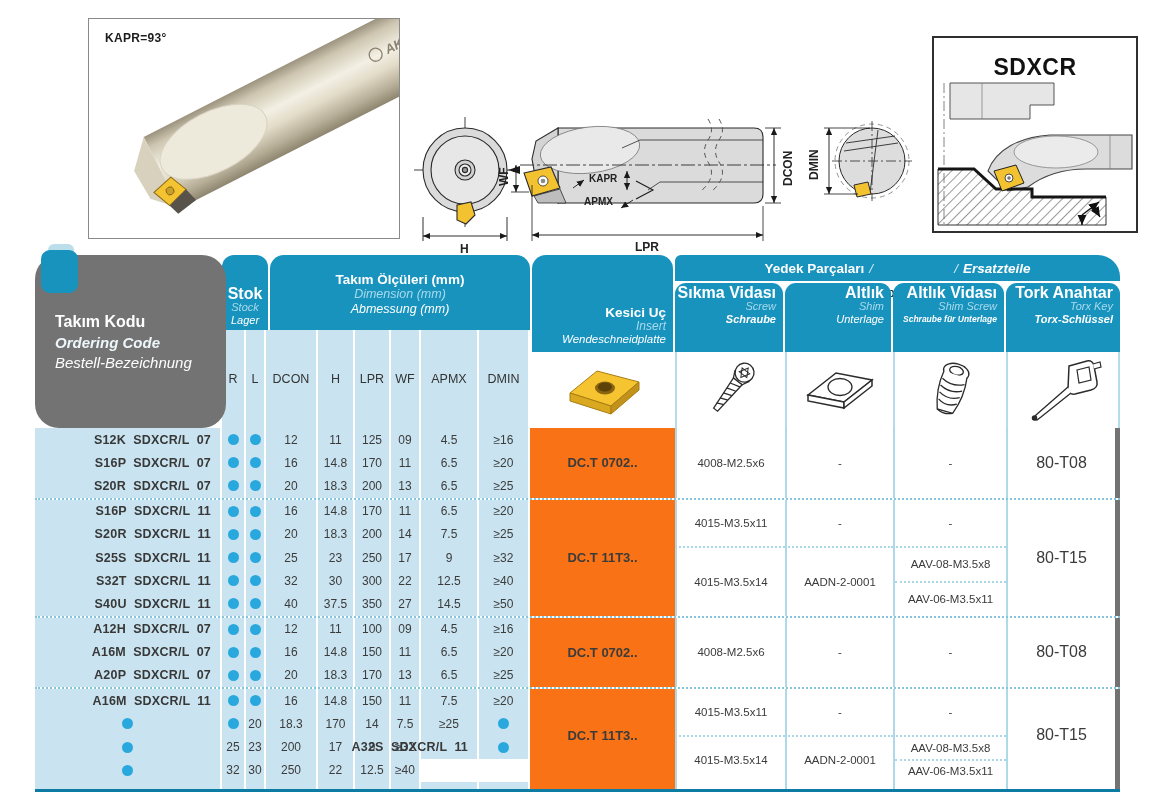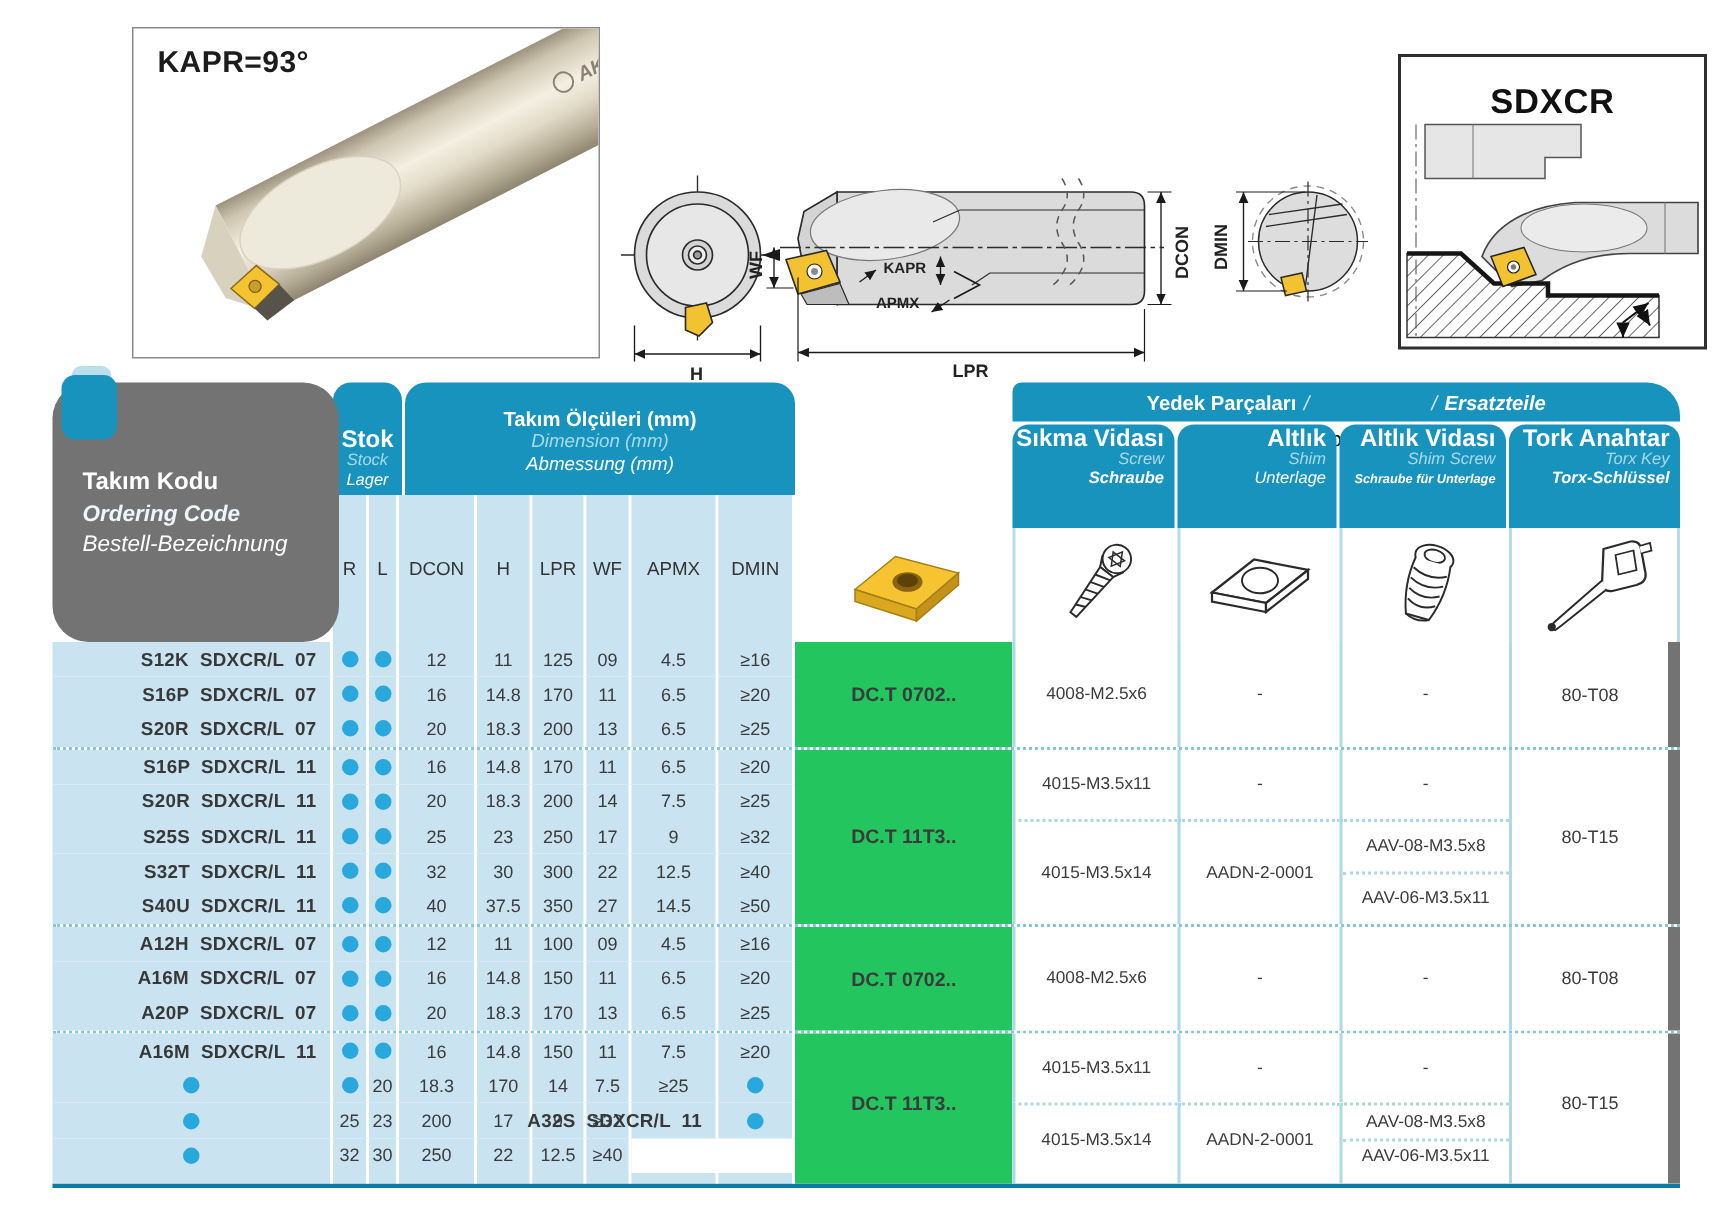--- a/index.html
+++ b/index.html
@@ -2,21 +2,21 @@
 <html><head>
 <meta charset="utf-8">
 <style>
   html,body{margin:0;padding:0;}
   body{width:1155px;height:812px;position:relative;background:#ffffff;
        font-family:"Liberation Sans",sans-serif;color:#3b3b3b;overflow:hidden;}
 
   
   .photo-box{position:absolute;left:88px;top:18px;width:310px;height:219px;
              border:1px solid #8a8a8a;background:#fff;overflow:hidden;}
-  .kapr-label{position:absolute;left:16px;top:12px;font-size:20px;font-weight:bold;
+  .kapr-label{position:absolute;left:16px;top:12px;font-size:12px;font-weight:bold;
               color:#1c1c1c;letter-spacing:.3px;z-index:2;}
   .photo-svg{position:absolute;left:0;top:0;}
 
   
   .draw-svg{position:absolute;left:408px;top:93px;}
   .draw-svg text{font-family:"Liberation Sans",sans-serif;font-size:12px;font-weight:600;fill:#222;}
   .draw-svg text.sm{font-size:10px;font-weight:600;}
 
   
   .sdxcr-box{position:absolute;left:932px;top:36px;width:206px;height:197px;
@@ -90,25 +90,25 @@
   .rows5{grid-template-rows:repeat(5,23.2px);}
   .rows4{grid-template-rows:repeat(4,23.2px);}
   .gsep{border-top:2px dotted #85C6DD;}
   .c{display:flex;align-items:center;justify-content:center;font-size:12px;color:#3b3b3b;
      box-sizing:border-box;}
   .blue{background:#C9E4F0;border-right:2px solid #fff;}
   .code{justify-content:flex-end;padding-right:9px;font-weight:700;white-space:pre;
         font-size:12.5px;letter-spacing:.2px;color:#383838;}
   .dot{width:11px;height:11px;border-radius:50%;background:#29A8DE;}
   .wcell{background:#fff;border-left:2px solid #AFD8E8;font-size:11.5px;}
-  .c10{grid-column:10;background:#22c55e;font-weight:700;font-size:13px;}
+  .c10{grid-column:10;background:#f97316;font-weight:700;font-size:13px;}
   .c11{grid-column:11;}
   .c12{grid-column:12;}
   .c13{grid-column:13;}
-  .c14{grid-column:14;border-right:8px solid #737373;font-size:12px;}
+  .c14{grid-column:14;border-right:5px solid #737373;font-size:16px;}
   .r1s2{grid-row:1/span 2;} .r1s3{grid-row:1/span 3;} .r1s4{grid-row:1/span 4;}
   .r1s5{grid-row:1/span 5;} .r3s2{grid-row:3/span 2;} .r3s3{grid-row:3/span 3;}
   .dt{border-top:2px dotted #ABD8E8;}
   .halves{flex-direction:column;align-items:stretch;padding:0;}
   .half{flex:1;display:flex;align-items:center;justify-content:center;}
   .half + .half{border-top:2px dotted #ABD8E8;}
   .filler{grid-template-rows:7px;}
   .bottomline{height:3px;background:#0C7CA4;}
 </style>
 </head>
@@ -275,20 +275,25 @@
       <div class="l-en">Stock</div>
       <div class="l-de">Lager</div>
     </div>
 
     <div class="tb dim-block">
       <div class="l-tr">Takım Ölçüleri (mm)</div>
       <div class="l-en">Dimension (mm)</div>
       <div class="l-de">Abmessung (mm)</div>
     </div>
 
+    <div class="tb kes-block">
+      <div class="l-tr">Kesici Uç</div>
+      <div class="l-en">Insert</div>
+      <div class="l-de">Wendeschneidplatte</div>
+    </div>
 
     <div class="tb banner">
       <span class="b-tr">Yedek Parçaları</span>
       <span class="b-sep">/</span>
       <span class="b-en">Spare Parts</span>
       <span class="b-sep">/</span>
       <span class="b-de">Ersatzteile</span>
     </div>
 
     <div class="tb sc sc0">

